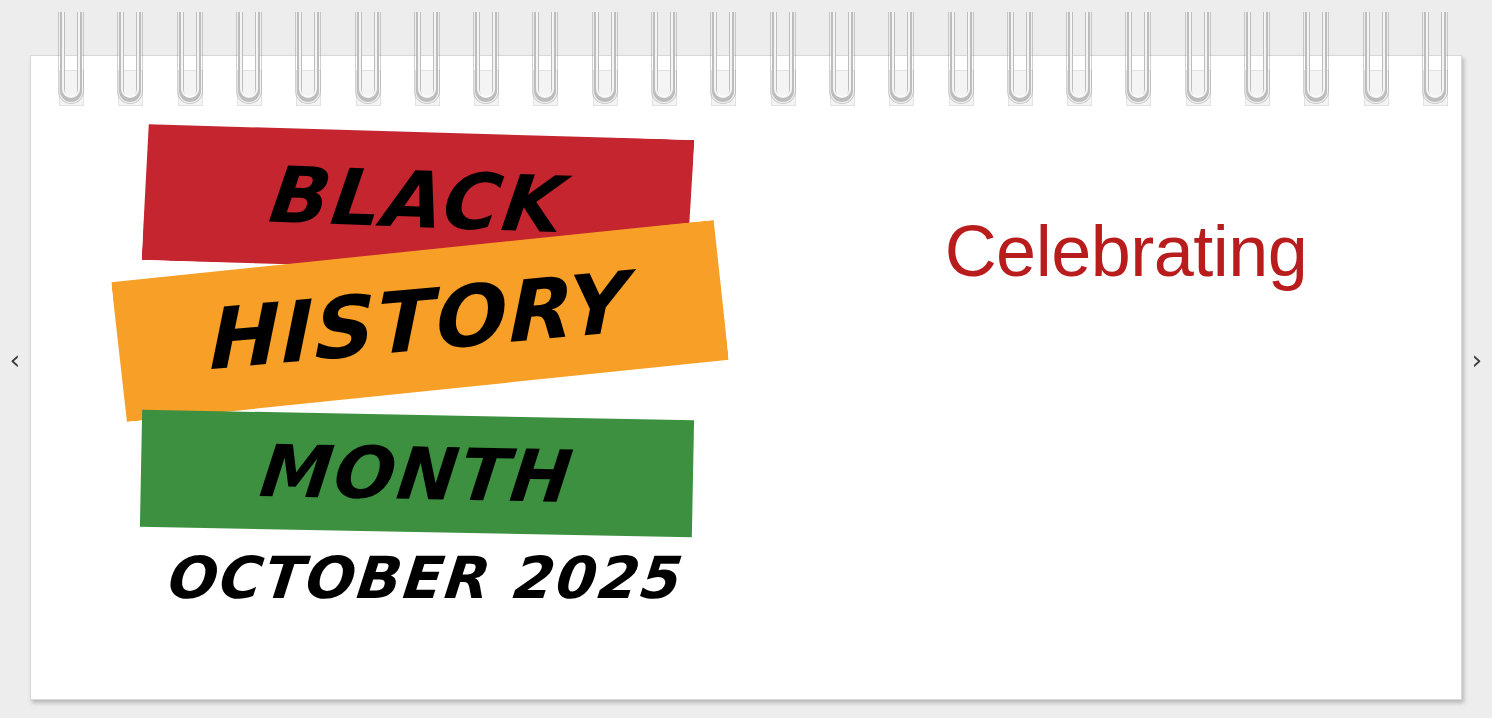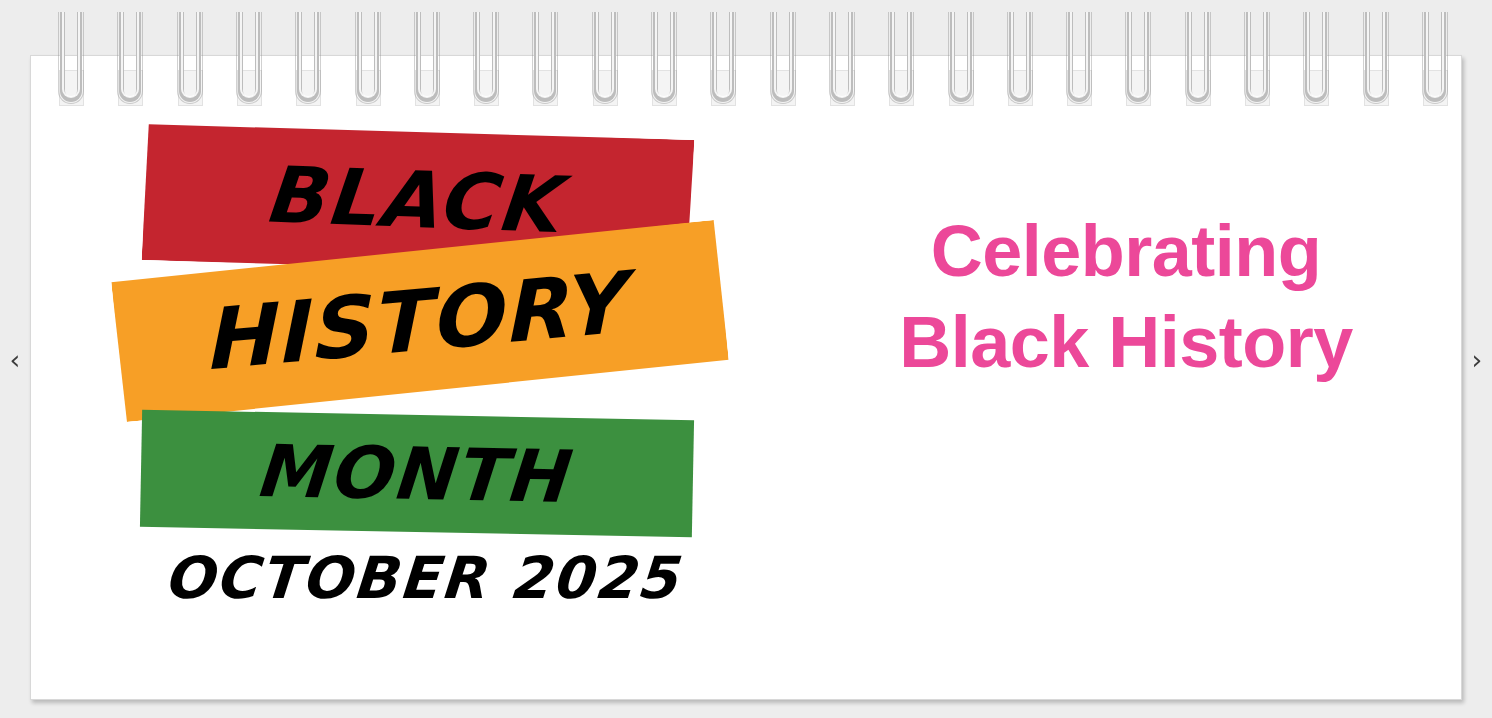--- a/index.html
+++ b/index.html
@@ -195,23 +195,23 @@
     transform: skewX(-7deg);
   }
 
   
   #headline {
     position: absolute;
     left: 790px;
     top: 150px;
     width: 610px;
     text-align: center;
-    color: #ec4899;
+    color: #b91c1c;
     font-family: "Liberation Sans", sans-serif;
-    font-weight: 700;
+    font-weight: 400;
     font-size: 72px;
     line-height: 1.26;
     letter-spacing: -0.5px;
   }
   #headline .hl-line { display: block; }
 </style>
 </head>
 <body>
 
 <div id="carousel">
@@ -230,21 +230,20 @@
 
       <div class="banner" id="banner-month">
         <span class="banner-text">MONTH</span>
       </div>
 
       <div id="date-line">OCTOBER 2025</div>
     </div>
 
     <div id="headline">
       <span class="hl-line">Celebrating</span>
-      <span class="hl-line">Black History</span>
     </div>
   </div>
 
   <div id="spiral">
       <div class="ring" style="left: 25px;">
         <div class="tab"></div>
         <div class="wire-sh"></div>
         <div class="wire"></div>
         <div class="wire-hl"></div>
       </div>

